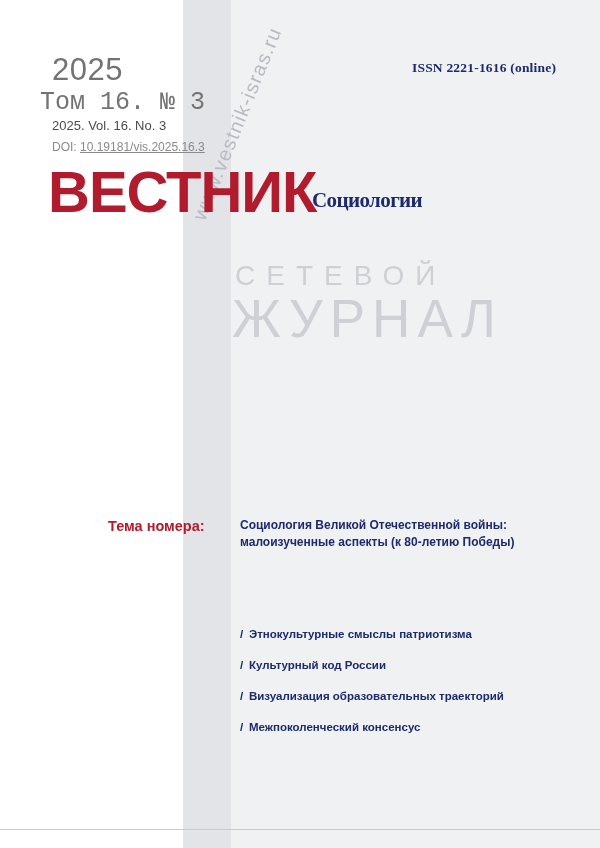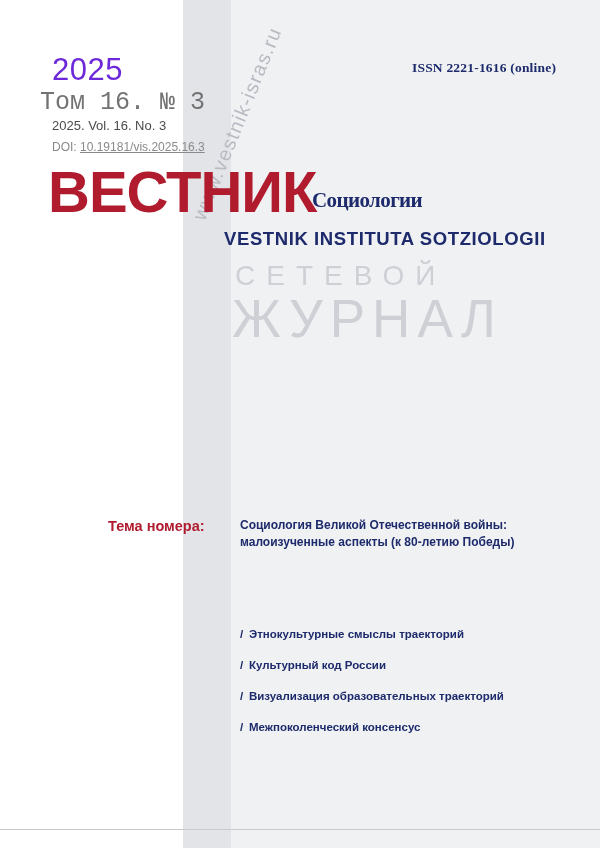--- a/index.html
+++ b/index.html
@@ -50,21 +50,21 @@
     height: 1px;
     background: #c8cace;
   }
 
   
   .year {
     position: absolute;
     left: 52px;
     top: 52px;
     font-size: 31px;
-    color: #6d28d9;
+    color: #737373;
     letter-spacing: 0.5px;
   }
   .vol {
     position: absolute;
     left: 40px;
     top: 88px;
     font-size: 25px;
     color: #737373;
     font-family: Liberation Mono, monospace;
   }
@@ -237,28 +237,27 @@
   <div class="doi">
     <span>DOI: </span><a href="#">10.19181/vis.2025.16.3</a>
   </div>
 
   <div class="issn">ISSN 2221-1616 (online)</div>
 
   <div class="url">www.vestnik-isras.ru</div>
 
   <div class="vestnik">ВЕСТНИК</div>
   <div class="sociologii">Социологии</div>
-  <div class="translit">VESTNIK INSTITUTA SOTZIOLOGII</div>
   <div class="setevoy">СЕТЕВОЙ</div>
   <div class="zhurnal">ЖУРНАЛ</div>
 
   <div class="theme-label">Тема номера:</div>
   <div class="theme-title">Социология Великой Отечественной войны: малоизученные аспекты (к 80-летию Победы)</div>
 
   <div class="topics">
-    <div class="topic"><span class="slash">/</span><span>Этнокультурные смыслы траекторий</span></div>
+    <div class="topic"><span class="slash">/</span><span>Этнокультурные смыслы патриотизма</span></div>
     <div class="topic"><span class="slash">/</span><span>Культурный код России</span></div>
     <div class="topic"><span class="slash">/</span><span>Визуализация образовательных траекторий</span></div>
     <div class="topic"><span class="slash">/</span><span>Межпоколенческий консенсус</span></div>
   </div>
 
   <div class="bottomline"></div>
 </div>
 
 </body></html>

